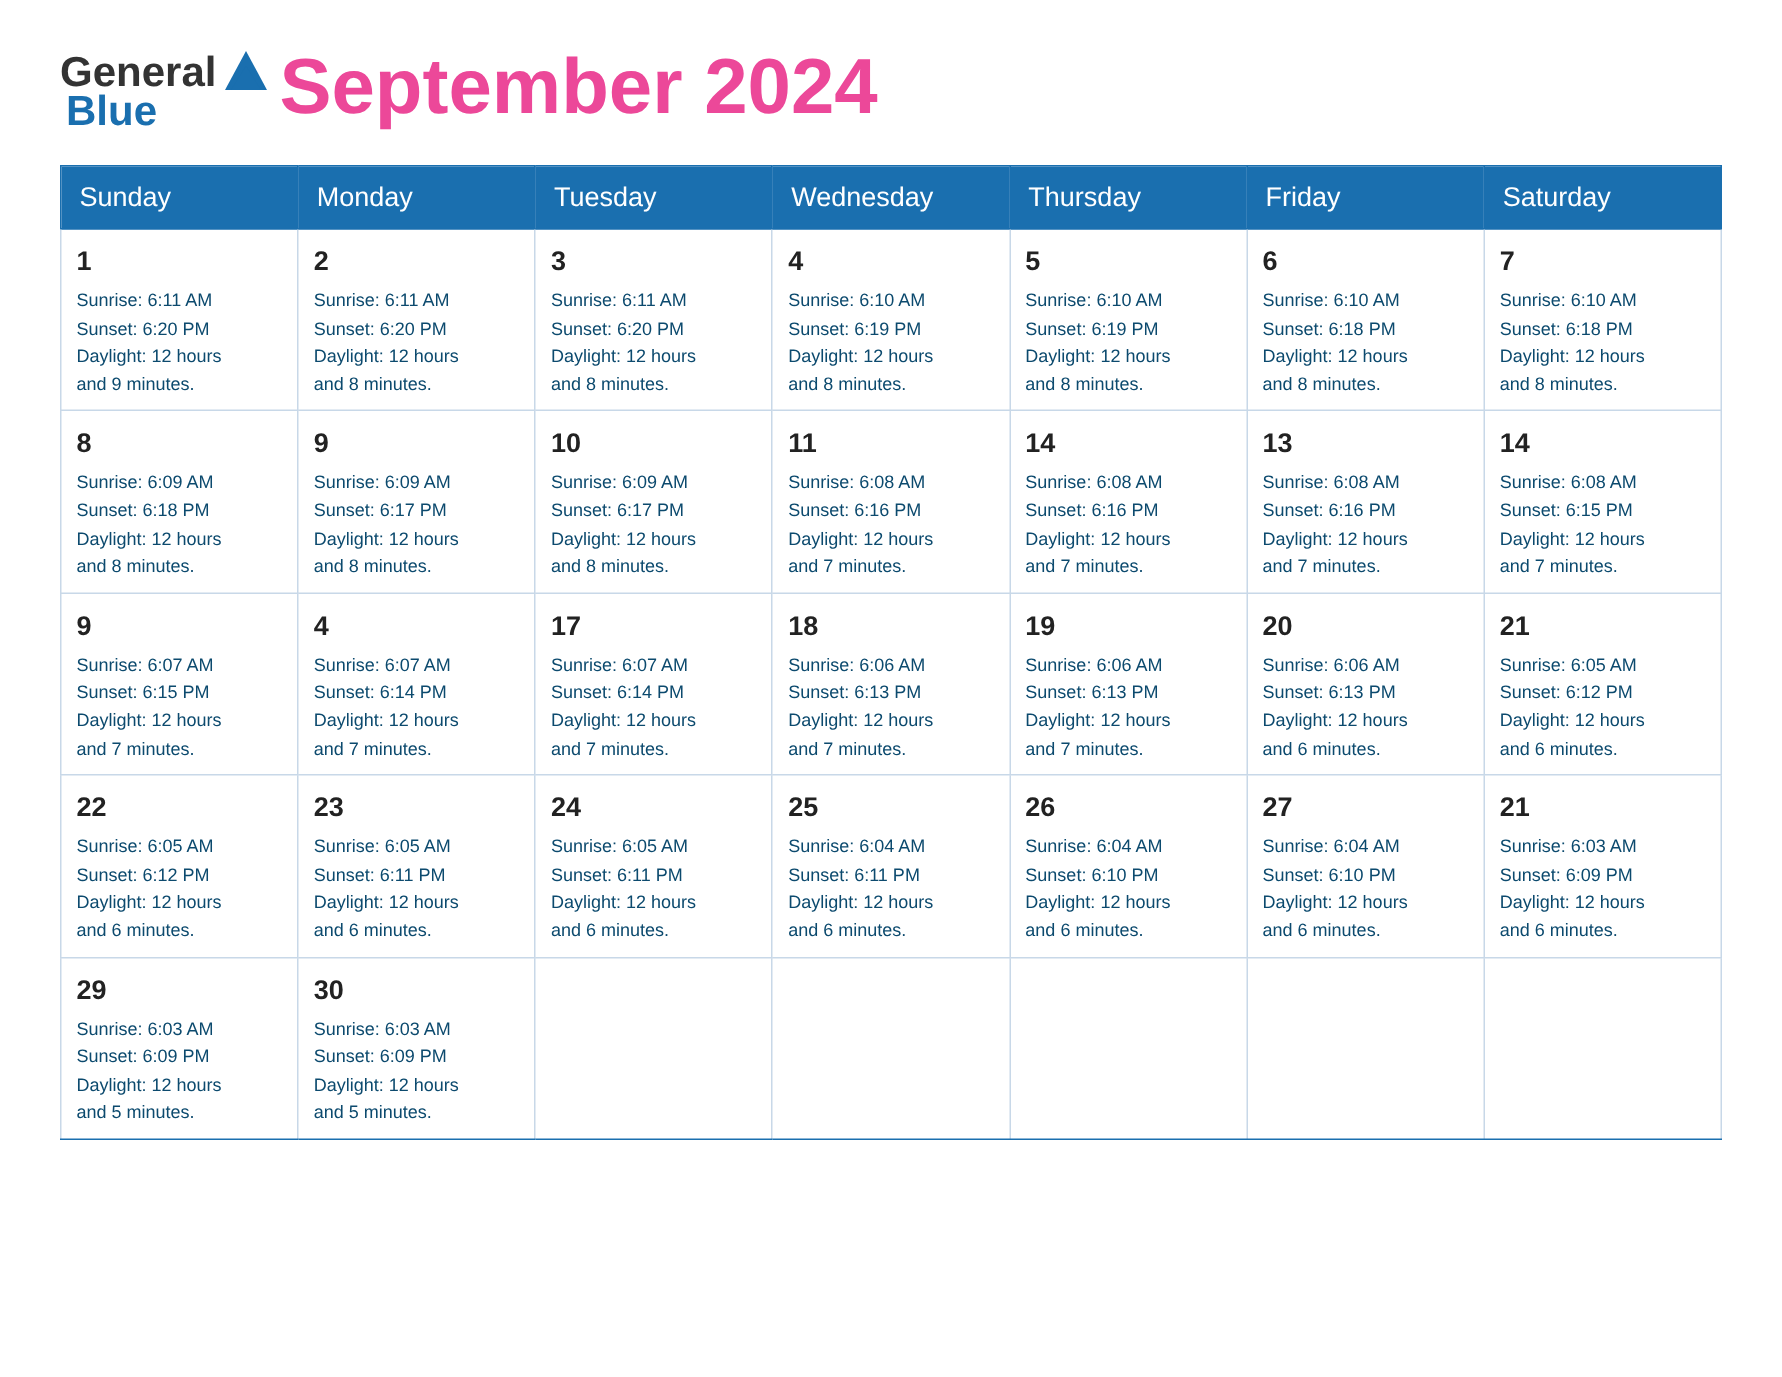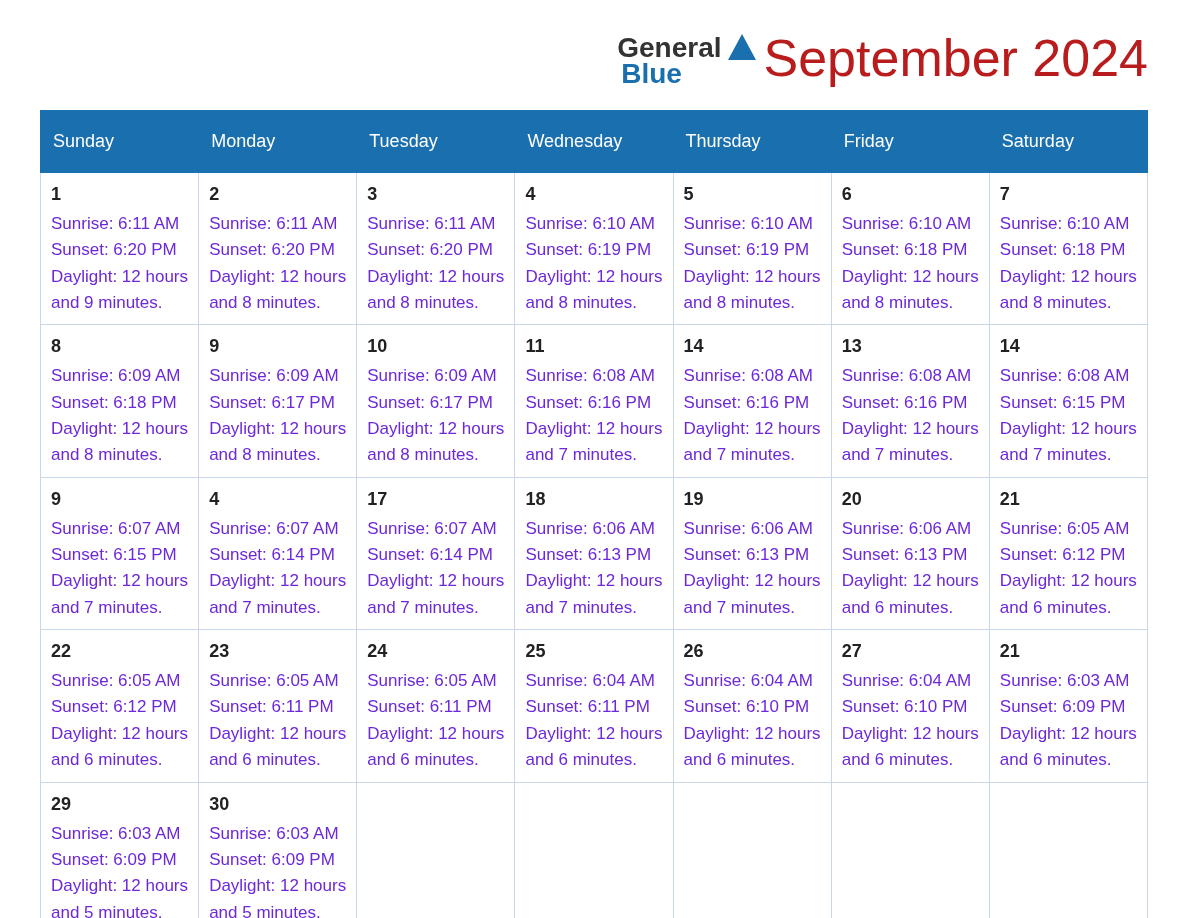--- a/index.html
+++ b/index.html
@@ -5,24 +5,23 @@
     * { box-sizing: border-box; margin: 0; padding: 0; }
     body {
       font-family: Arial, sans-serif;
       background: #fff;
       padding: 30px 40px;
       width: 1188px;
       min-height: 918px;
     }
     .header {
       display: flex;
-      justify-content: flex-end;
+      justify-content: flex-start;
       align-items: flex-start;
       margin-bottom: 20px;
-      margin-left: 33px;
     }
     .logo-text-general {
       font-size: 28px;
       font-weight: bold;
       color: #333;
     }
     .logo-text-blue {
       font-size: 28px;
       font-weight: bold;
       color: #1a6faf;
@@ -31,40 +30,40 @@
       width: 36px;
       height: 36px;
       margin-left: 2px;
       margin-right: 4px;
     }
     .title-block {
       text-align: right;
     }
     .month-title {
       font-size: 52px;
-      font-weight: normal;
-      color: #b91c1c;
+      font-weight: bold;
+      color: #ec4899;
       line-height: 1.1;
     }
     .location {
       font-size: 22px;
       color: #444;
       margin-top: 4px;
     }
     .calendar {
       width: 100%;
       border-collapse: collapse;
       border: 1.5px solid #1a6faf;
     }
     .calendar th {
       background-color: #1a6faf;
       color: #fff;
       font-size: 18px;
       font-weight: normal;
-      padding: 20px 12px;
+      padding: 10px 12px;
       text-align: left;
       border: 1px solid #1a6faf;
     }
     .calendar td {
       vertical-align: top;
       padding: 8px 10px;
       border: 1px solid #c8d8e8;
       width: 14.28%;
       min-height: 100px;
       font-size: 13.5px;
@@ -72,22 +71,22 @@
       line-height: 1.5;
     }
     .day-num {
       font-size: 18px;
       font-weight: bold;
       color: #222;
       display: block;
       margin-bottom: 3px;
     }
     .day-info {
-      font-size: 17px;
-      color: #6d28d9;
+      font-size: 12px;
+      color: #0c4a6e;
       line-height: 1.55;
     }
     .calendar tr:last-child td {
       border-bottom: 1.5px solid #1a6faf;
     }
     .logo-wrap {
       display: flex;
       flex-direction: column;
       align-items: flex-start;
     }

